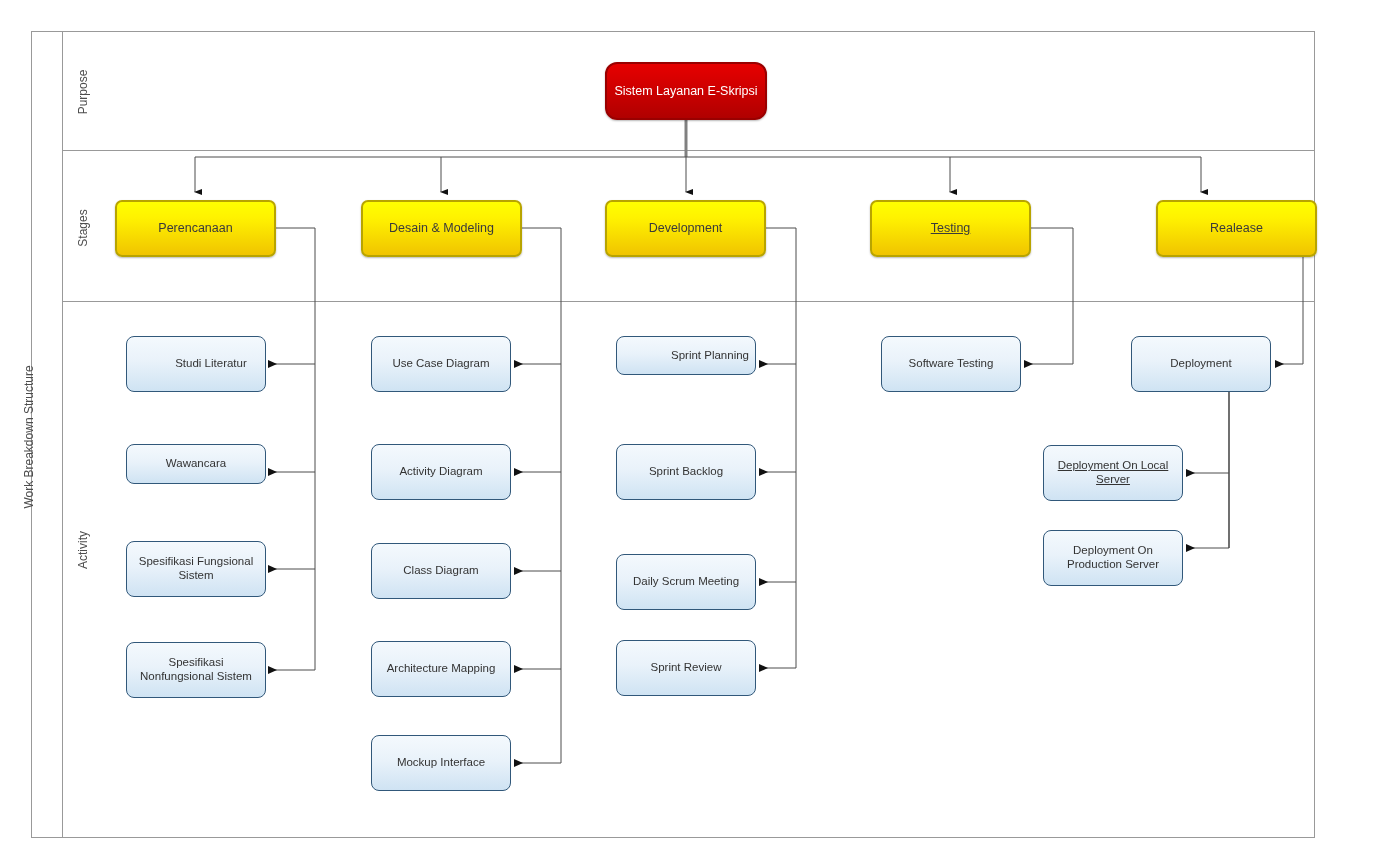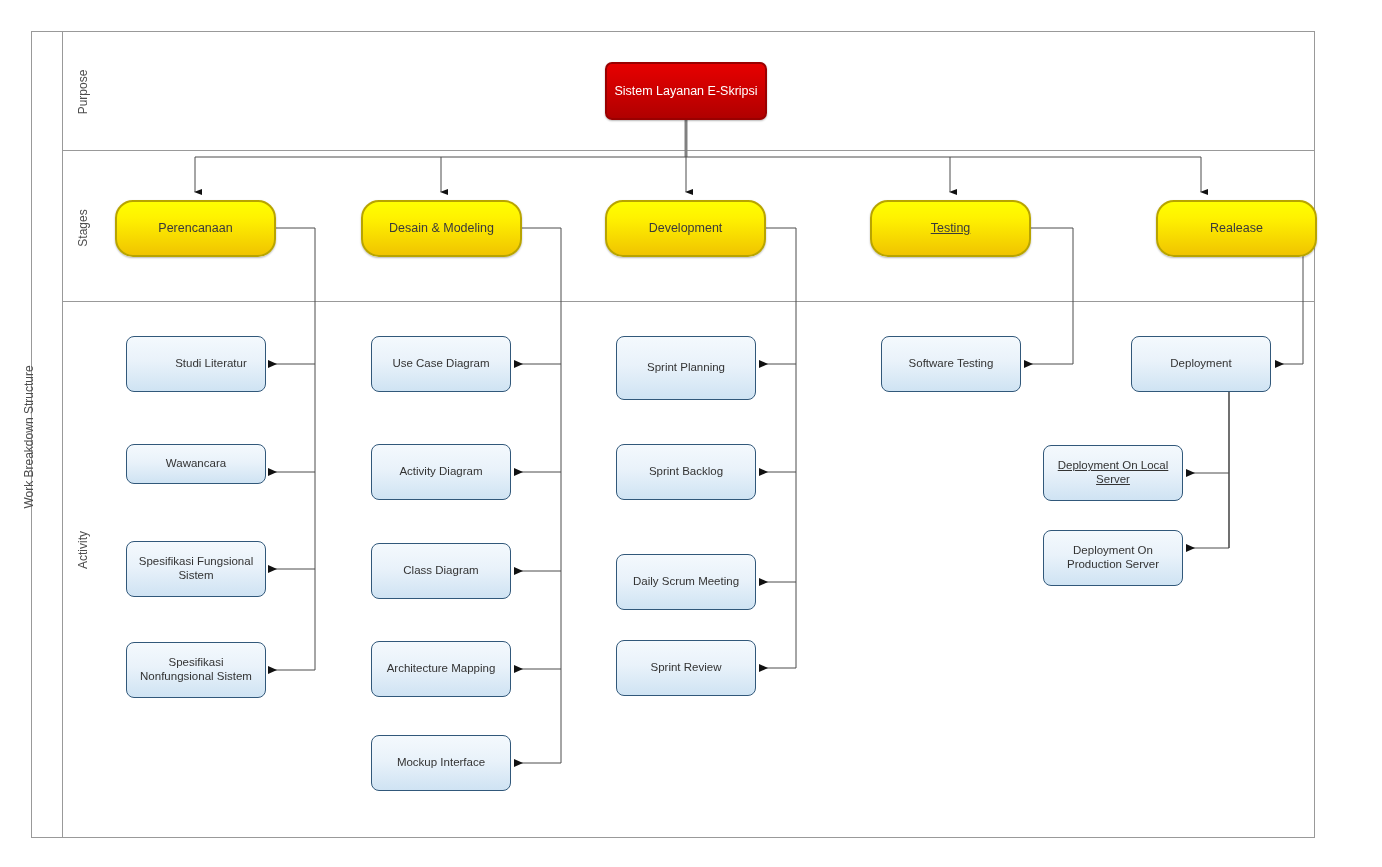--- a/index.html
+++ b/index.html
@@ -32,29 +32,29 @@
     box-sizing: border-box;
     display: flex;
     align-items: center;
     justify-content: center;
     text-align: center;
     line-height: 1.2;
     z-index: 5;
   }
   .node-root {
     border: 2px solid #990000;
-    border-radius: 7px;
+    border-radius: 12px;
     background: linear-gradient(to bottom, #e60000 0%, #d40000 35%, #b00000 100%);
     color: #ffffff;
     font-size: 12.5px;
     box-shadow: 0 1px 2px rgba(0,0,0,0.28);
   }
   .node-stage {
     border: 2px solid #b8a400;
-    border-radius: 18px;
+    border-radius: 7px;
     background: linear-gradient(to bottom, #ffff00 0%, #fff200 30%, #f0c400 100%);
     color: #3a3a3a;
     font-size: 12.5px;
     box-shadow: 0 1px 2px rgba(0,0,0,0.28);
   }
   .node-activity {
     border: 1px solid #31587a;
     border-radius: 8px;
     background: linear-gradient(to bottom, #f4f9fd 0%, #e9f2fa 45%, #cfe3f3 100%);
     color: #333333;
@@ -204,21 +204,21 @@
   <div class="node node-activity" style="left:371px; top:543px; width:140px; height:56px;">
     <span>Class Diagram</span>
   </div>
   <div class="node node-activity" style="left:371px; top:641px; width:140px; height:56px;">
     <span>Architecture Mapping</span>
   </div>
   <div class="node node-activity" style="left:371px; top:735px; width:140px; height:56px;">
     <span>Mockup Interface</span>
   </div>
 
-  <div class="node node-activity" style="left:616px; top:336px; width:140px; height:64px;">
+  <div class="node node-activity" style="left:616px; top:336px; width:140px; height:39px;justify-content:flex-end;">
     <span>Sprint Planning</span>
   </div>
   <div class="node node-activity" style="left:616px; top:444px; width:140px; height:56px;">
     <span>Sprint Backlog</span>
   </div>
   <div class="node node-activity" style="left:616px; top:554px; width:140px; height:56px;">
     <span>Daily Scrum Meeting</span>
   </div>
   <div class="node node-activity" style="left:616px; top:640px; width:140px; height:56px;">
     <span>Sprint Review</span>

